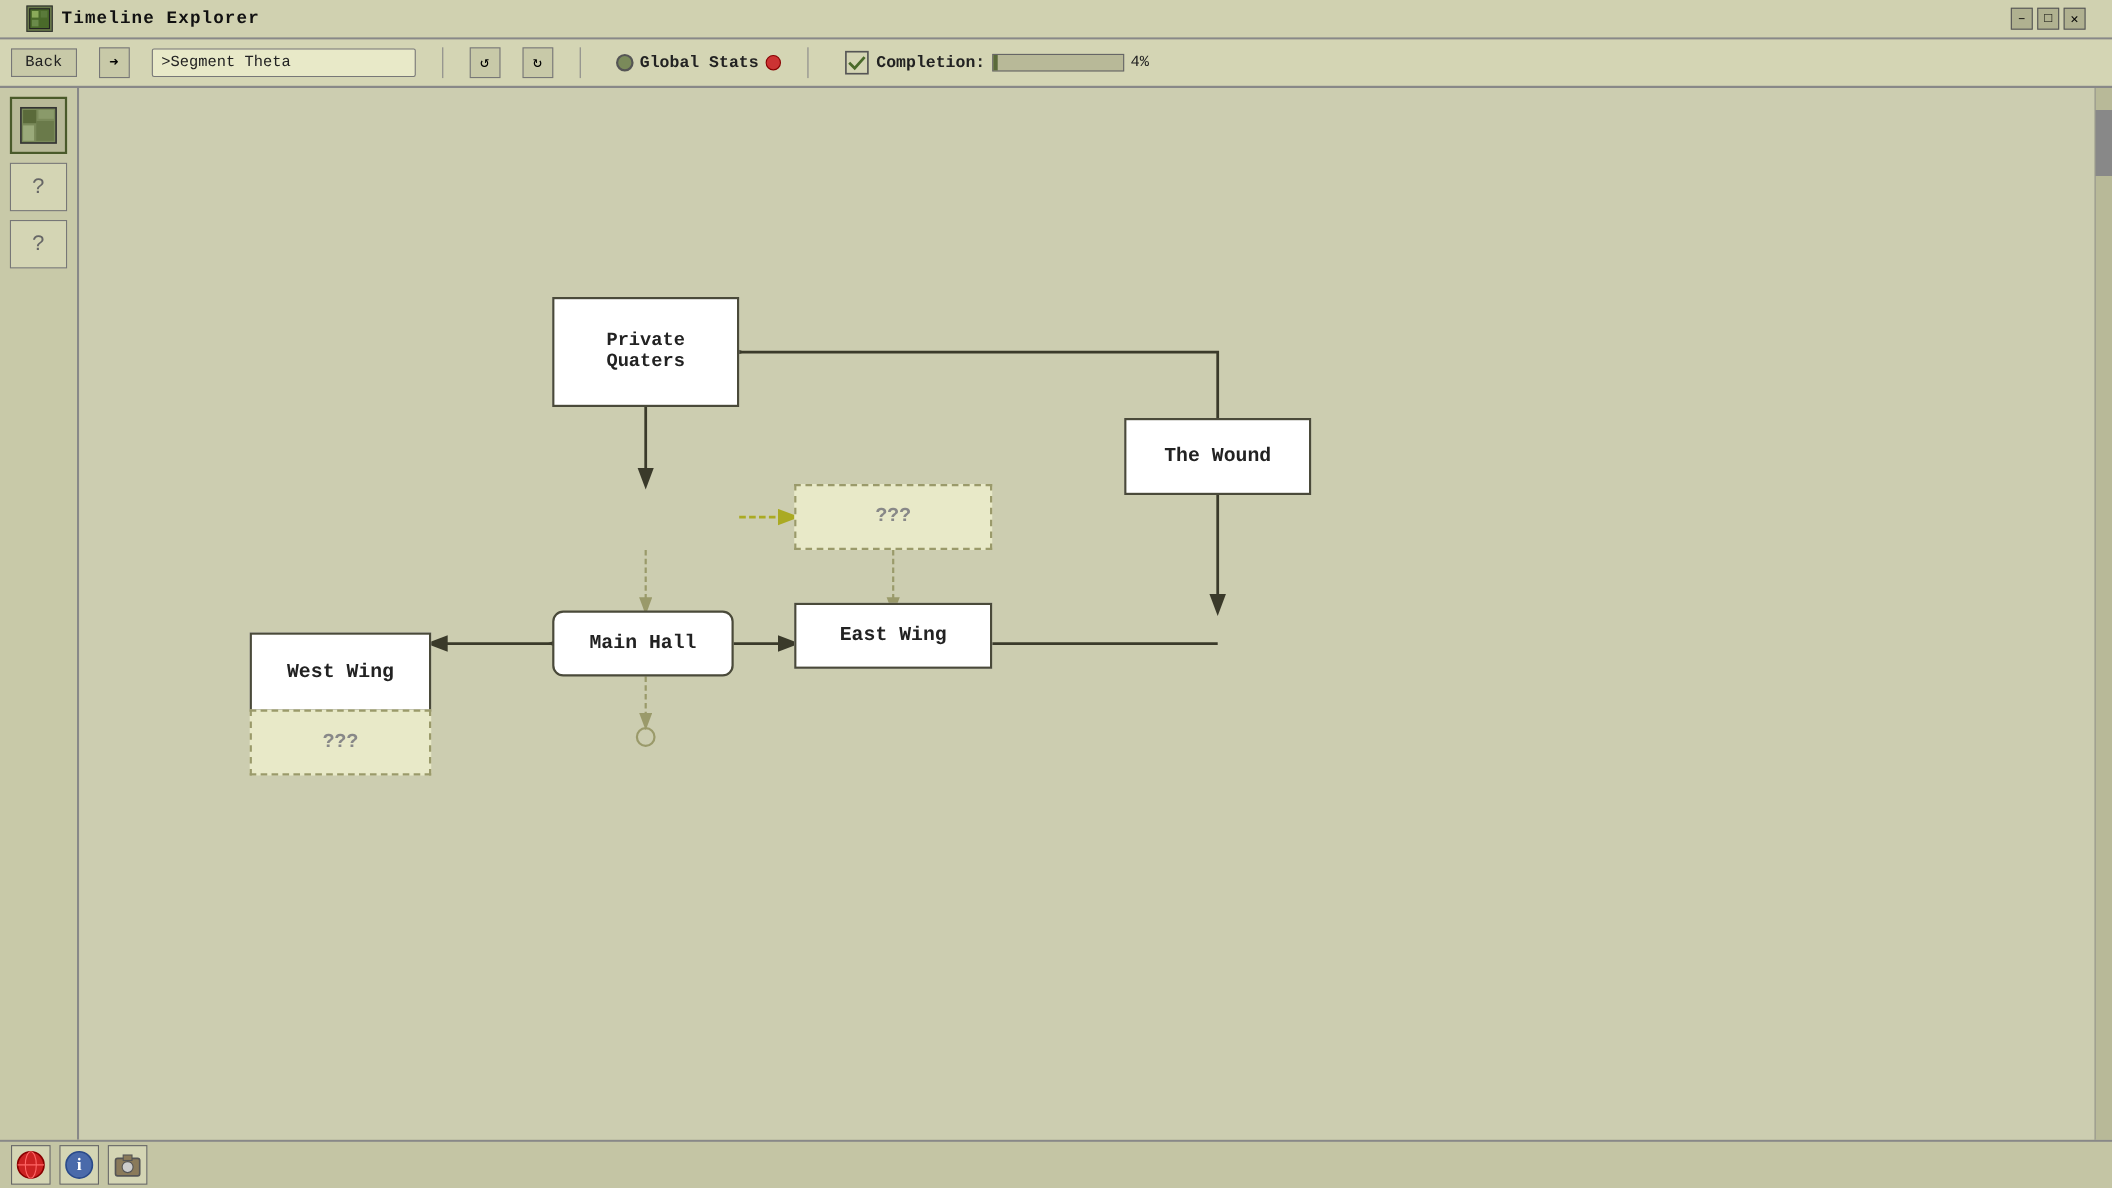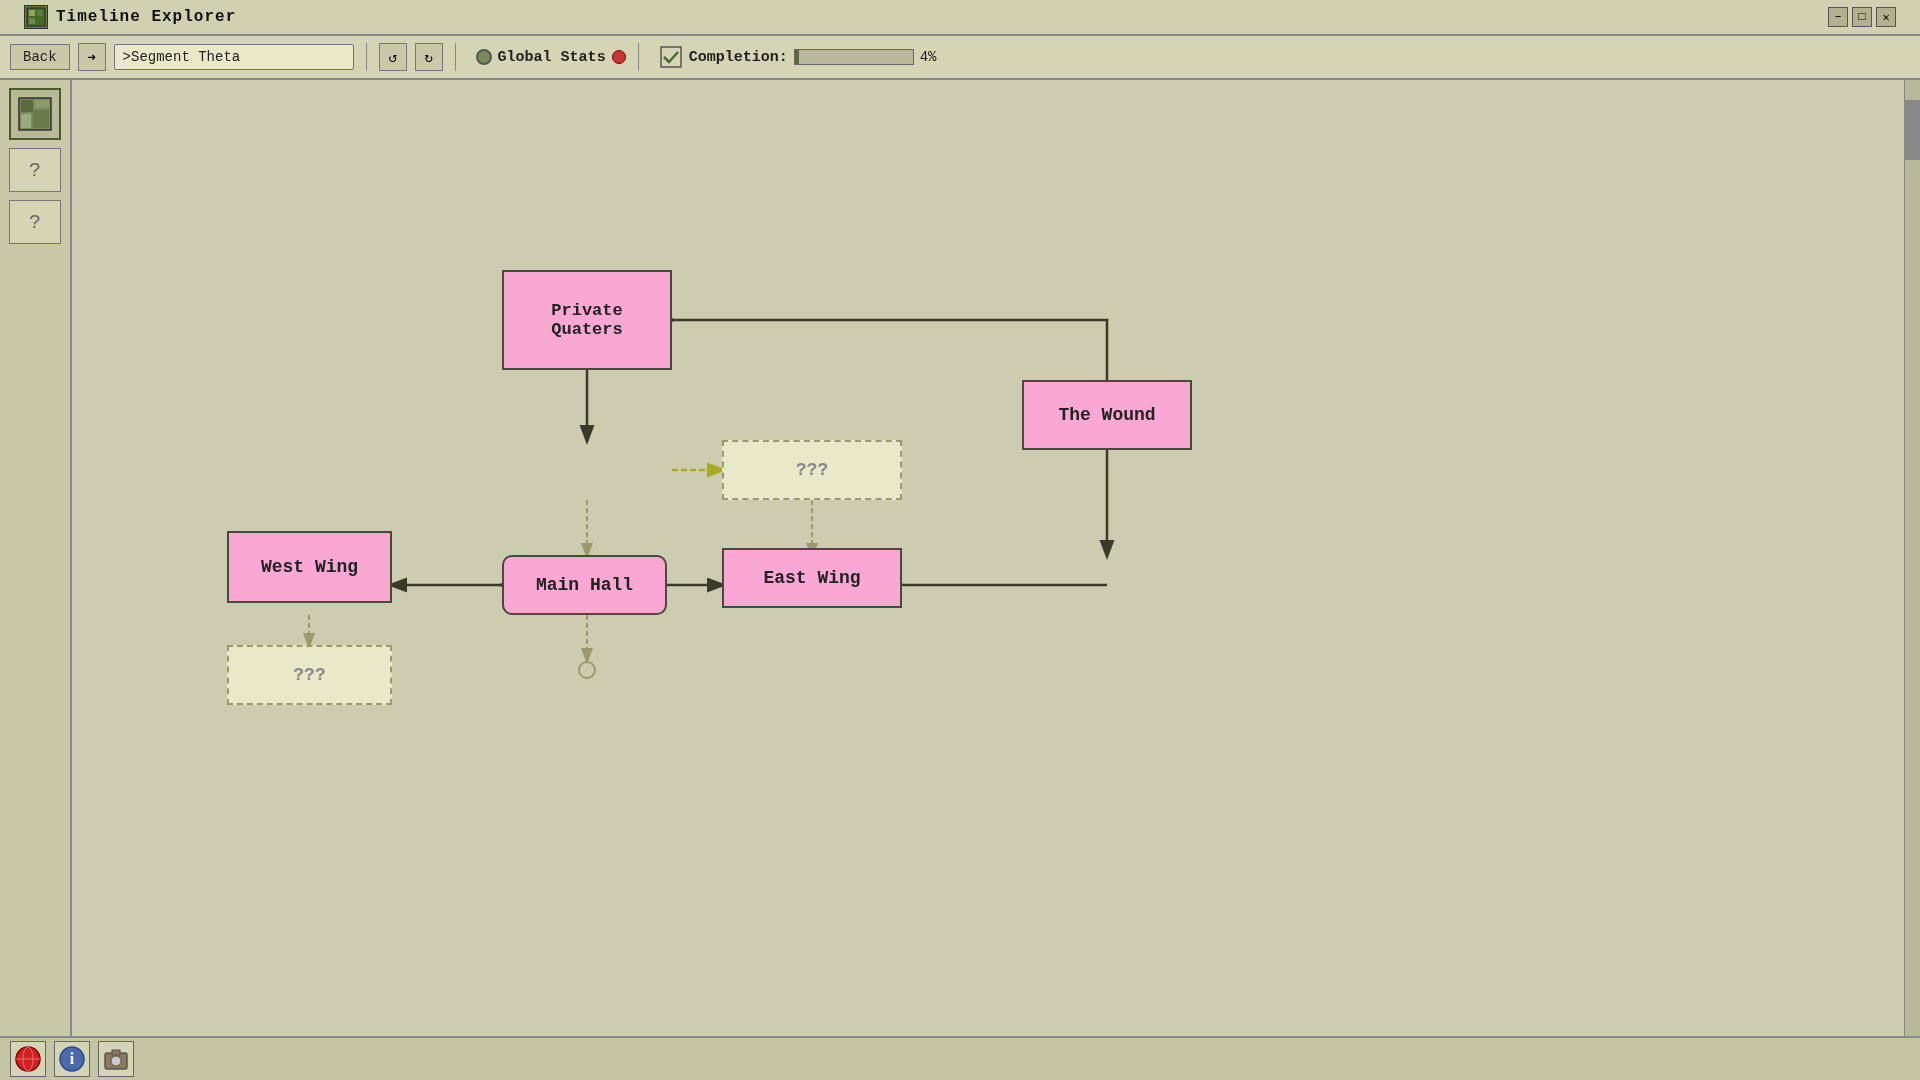--- a/index.html
+++ b/index.html
@@ -49,21 +49,21 @@
     }
 
     
     .toolbar {
       display: flex;
       align-items: center;
       background: #d4d5b4;
       border-bottom: 2px solid #888;
       height: 44px;
       padding: 0 10px;
-      gap: 8px;
+      gap: 20px;
     }
     .toolbar-btn {
       background: #c8c9a8;
       border: 1px solid #777;
       padding: 4px 12px;
       font-family: 'Courier New', monospace;
       font-size: 14px;
       cursor: pointer;
       color: #222;
     }
@@ -173,21 +173,21 @@
       flex: 1;
       background: #cccdb0;
       position: relative;
       overflow: hidden;
     }
 
     
     .node {
       position: absolute;
       border: 2px solid #4a4a3a;
-      background: #f9a8d4;
+      background: #ffffff;
       display: flex;
       align-items: center;
       justify-content: center;
       text-align: center;
       font-family: 'Courier New', monospace;
       font-size: 18px;
       font-weight: bold;
       color: #222;
       cursor: pointer;
       padding: 8px 12px;
@@ -354,21 +354,21 @@
 
 
     <div class="node unknown" style="left:650px; top:360px; width:180px; height:60px; font-size:18px;">
       ???
     </div>
 
     <div class="node" style="left:950px; top:300px; width:170px; height:70px; font-size:18px;">
       The Wound
     </div>
 
-    <div class="node" style="left:155px; top:451px; width:165px; height:72px; font-size:18px;">
+    <div class="node" style="left:155px; top:495px; width:165px; height:72px; font-size:18px;">
       West Wing
     </div>
 
     <div class="node" style="left:430px; top:475px; width:165px; height:60px; font-size:18px;border-radius:10px;">
       Main Hall
     </div>
 
     <div class="node" style="left:650px; top:468px; width:180px; height:60px; font-size:18px;">
       East Wing
     </div>

